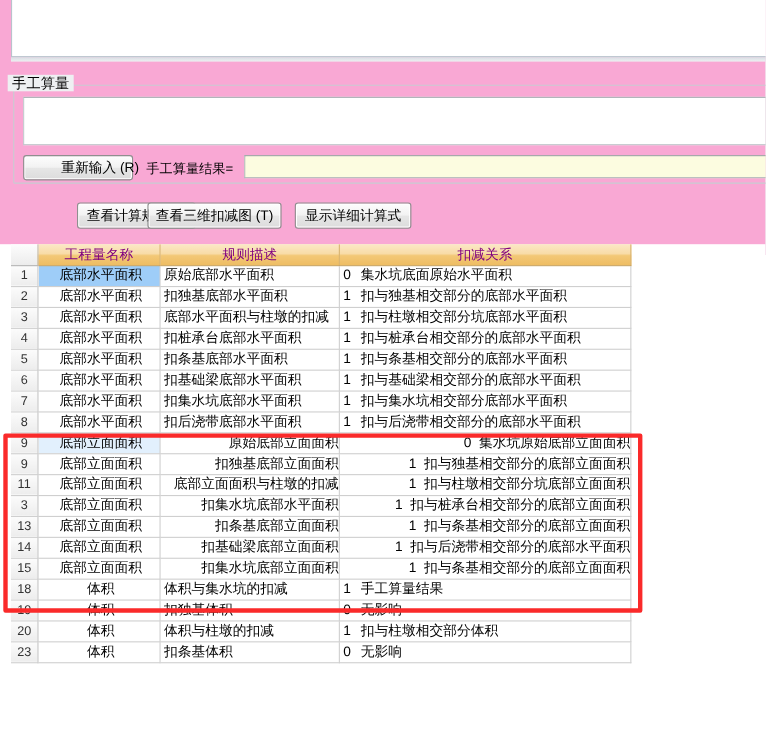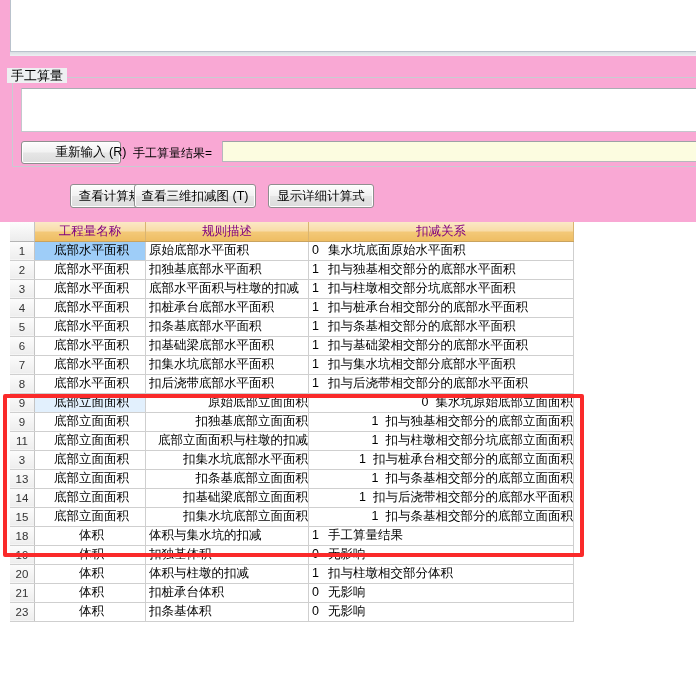--- a/index.html
+++ b/index.html
@@ -301,26 +301,20 @@
             <td class="rule">扣独基体积</td>
             <td class="rel"><span class="code">0</span><span class="sp">&nbsp;&nbsp;</span><span>无影响</span></td>
           </tr>
           <tr>
             <td class="num">20</td>
             <td class="name">体积</td>
             <td class="rule">体积与柱墩的扣减</td>
             <td class="rel"><span class="code">1</span><span class="sp">&nbsp;&nbsp;</span><span>扣与柱墩相交部分体积</span></td>
           </tr>
           <tr>
-            <td class="num">21</td>
-            <td class="name">体积</td>
-            <td class="rule">扣桩承台体积</td>
-            <td class="rel"><span class="code">0</span><span class="sp">&nbsp;&nbsp;</span><span>无影响</span></td>
-          </tr>
-          <tr>
             <td class="num">23</td>
             <td class="name">体积</td>
             <td class="rule">扣条基体积</td>
             <td class="rel"><span class="code">0</span><span class="sp">&nbsp;&nbsp;</span><span>无影响</span></td>
           </tr>
         </tbody>
     </table>
   </div>
 
   <div class="red-rect"></div>

